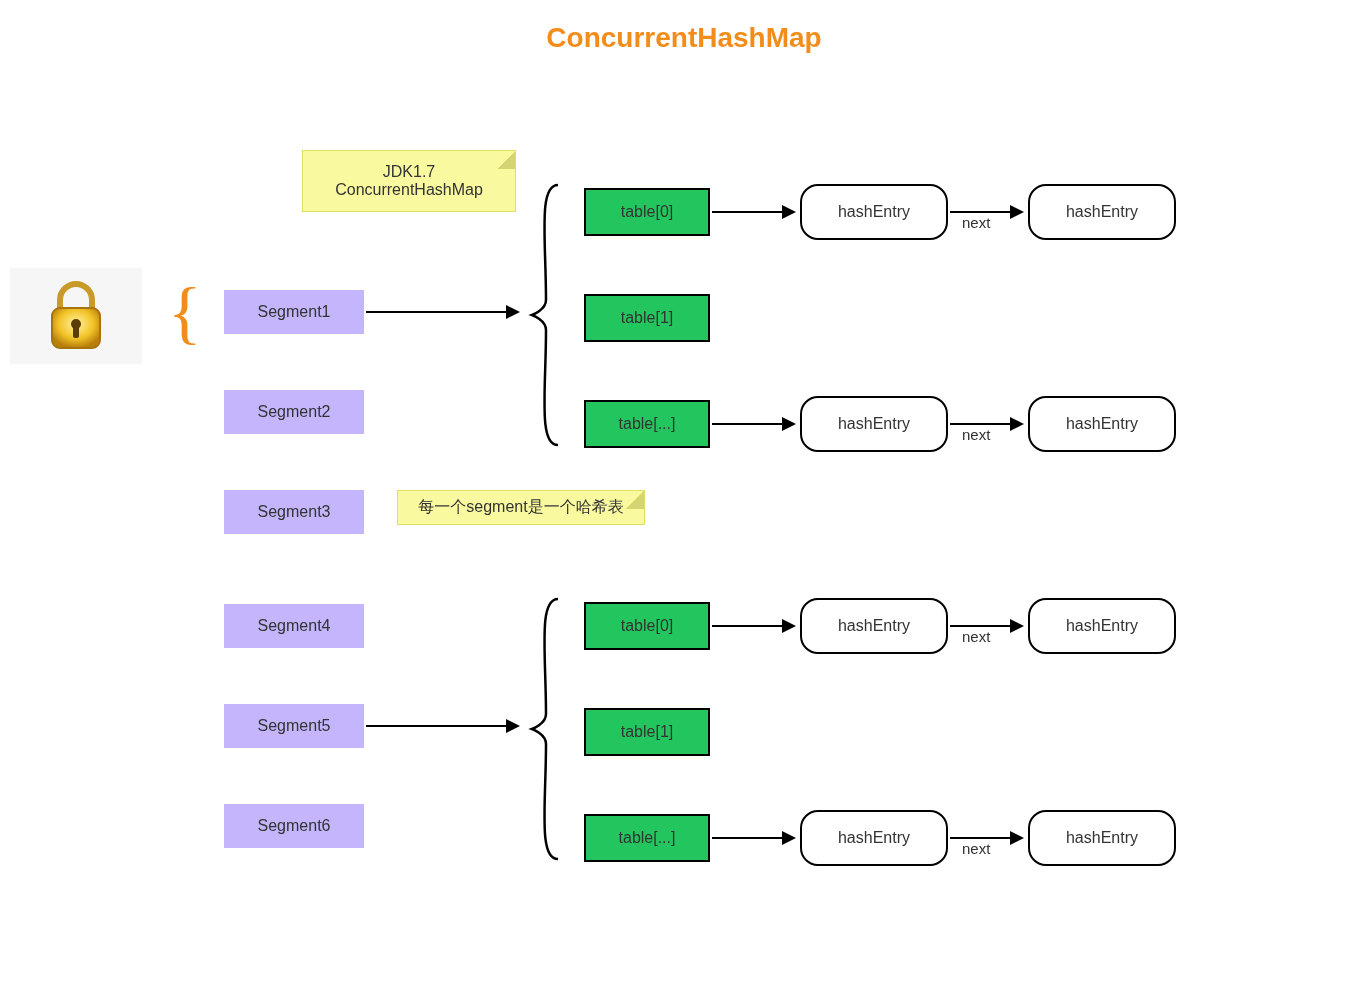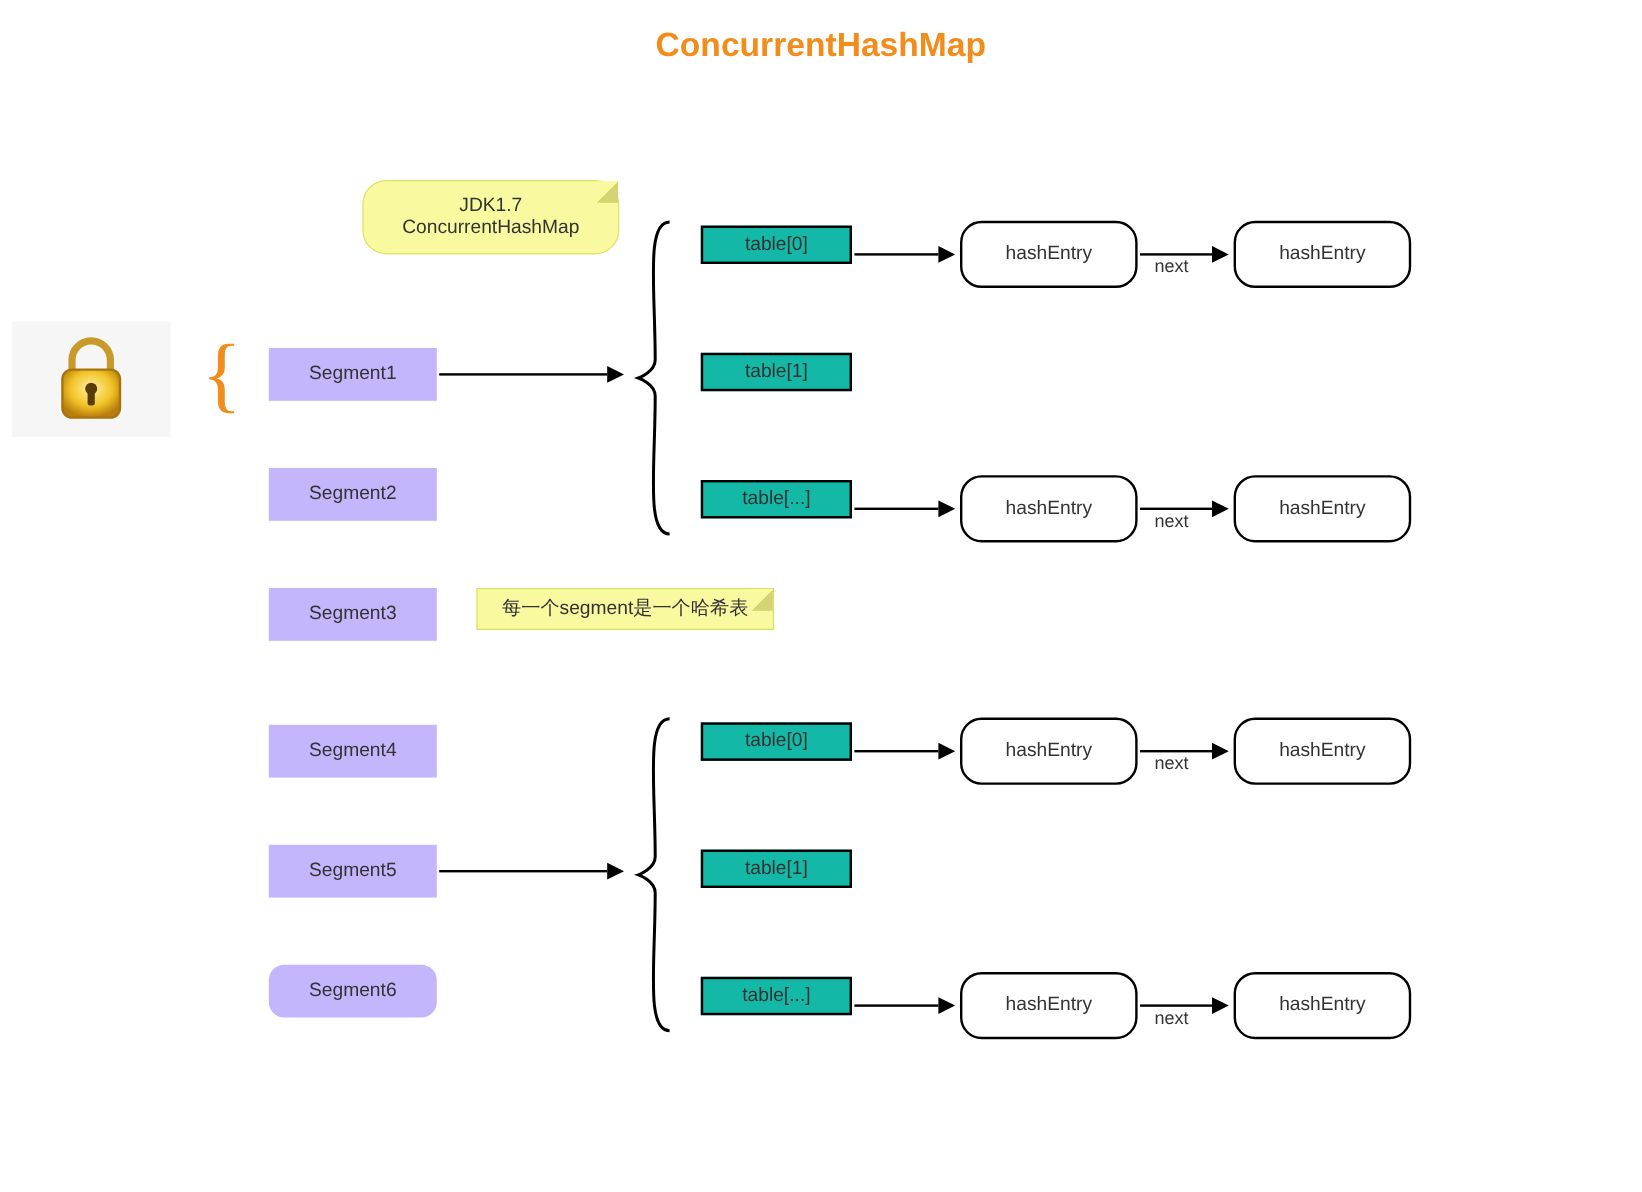--- a/index.html
+++ b/index.html
@@ -62,23 +62,23 @@
     background: #c4b5fd;
     color: #333;
     display: flex;
     align-items: center;
     justify-content: center;
     font-size: 16px;
   }
   .tbl {
     position: absolute;
     width: 126px;
-    height: 32px;
+    height: 48px;
     border: 2px solid #000;
-    background: #14b8a6;
+    background: #22c55e;
     display: flex;
     align-items: center;
     justify-content: center;
     font-size: 16px;
   }
   .entry {
     position: absolute;
     width: 148px;
     height: 56px;
     border: 2px solid #000;
@@ -130,31 +130,31 @@
       <path d="M16 30 v-10 a16 16 0 0 1 32 0 v10" fill="none" stroke="#c89a2a" stroke-width="6"></path>
       <rect x="8" y="28" width="48" height="40" rx="8" fill="url(#g1)" stroke="#a87410" stroke-width="2"></rect>
       <circle cx="32" cy="44" r="5" fill="#5a3c08"></circle>
       <rect x="29" y="46" width="6" height="12" rx="2" fill="#5a3c08"></rect>
     </svg>
   </span>
 </div>
 
 <div class="brace" style="left:168px; top:278px;">{</div>
 
-<div class="note" style="left:302px; top:150px; width:214px;border-radius:20px;">
+<div class="note" style="left:302px; top:150px; width:214px;">
   <div>JDK1.7</div>
   <div>ConcurrentHashMap</div>
 </div>
 
 <div class="segment" style="left:224px; top:290px;">Segment1</div>
 <div class="segment" style="left:224px; top:390px;text-align:center;">Segment2</div>
 <div class="segment" style="left:224px; top:490px;">Segment3</div>
 <div class="segment" style="left:224px; top:604px;">Segment4</div>
 <div class="segment" style="left:224px; top:704px;">Segment5</div>
-<div class="segment" style="left:224px; top:804px;border-radius:13px;">Segment6</div>
+<div class="segment" style="left:224px; top:804px;">Segment6</div>
 
 <div class="arrow-line" style="left:366px; top:311px; width:140px;"></div>
 <div class="arrow-head" style="left:506px; top:305px;"></div>
 
 <div class="bigbrace" style="left:528px; top:180px;">
   <svg viewBox="0 0 36 270">
     <path d="M30 5 C10 5 18 60 18 120 C18 130 4 135 4 135 C4 135 18 140 18 150 C18 210 10 265 30 265" fill="none" stroke="#000" stroke-width="2.5"></path>
   </svg>
 </div>
 

